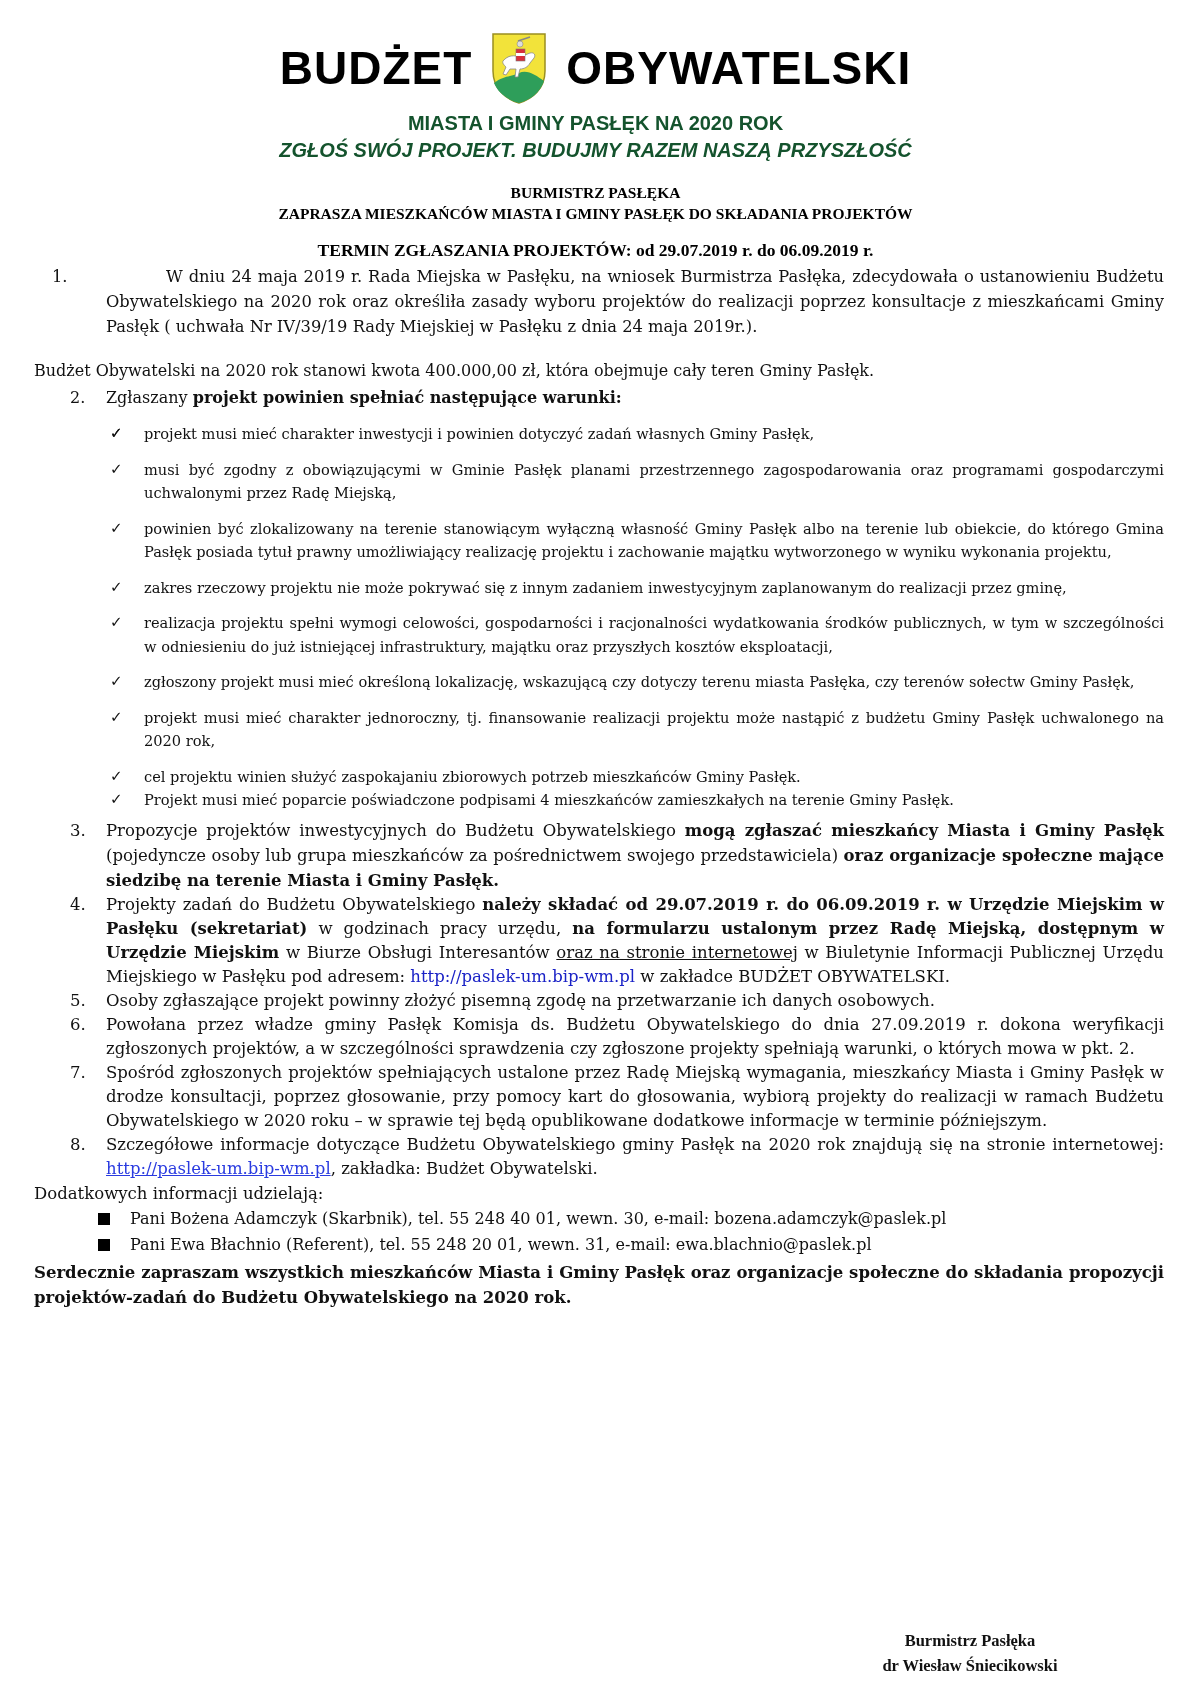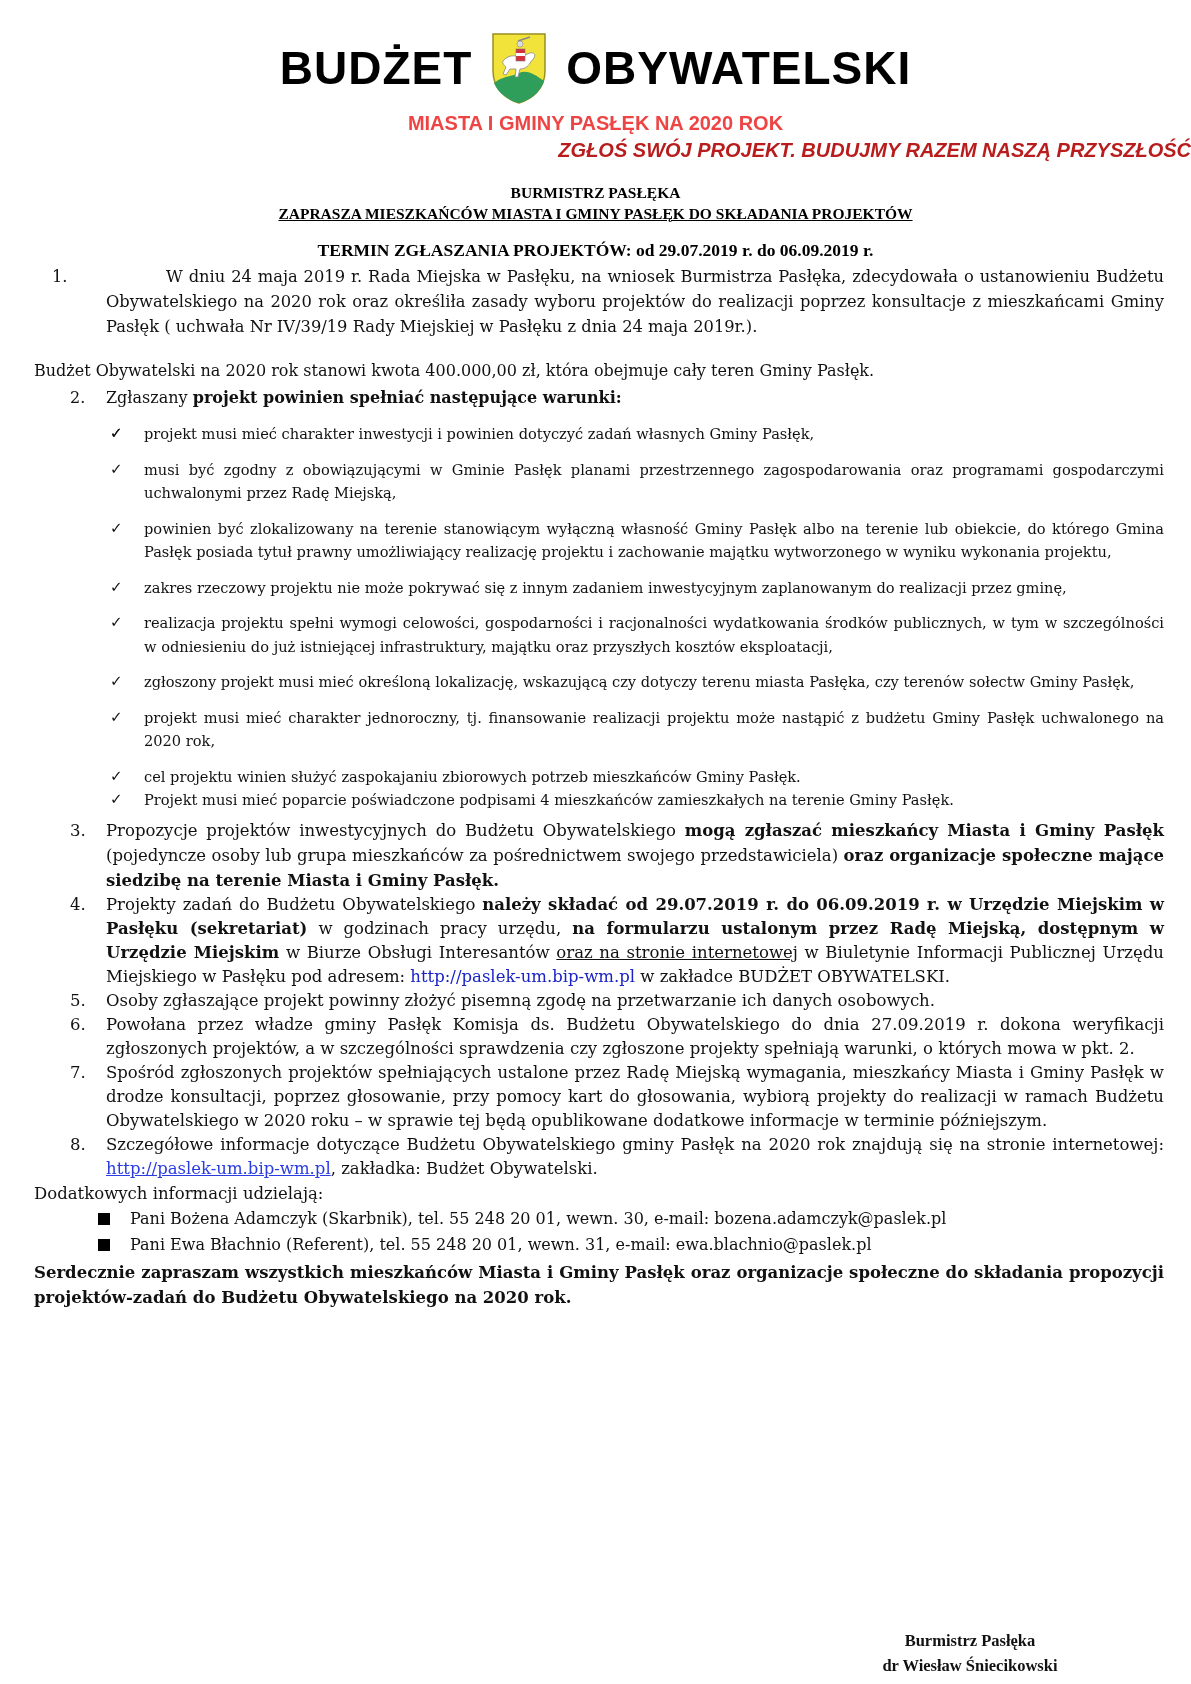--- a/index.html
+++ b/index.html
@@ -18,33 +18,33 @@
   .mast-word {
     font-family: "Liberation Sans", "DejaVu Sans", sans-serif;
     font-weight: 900; font-size: 46px; letter-spacing: 1px; color: #000;
     transform: scaleY(1.02);
   }
   .crest { width: 58px; height: 74px; display: block; }
 
   .subtitle {
     position: absolute; top: 100px; left: 0; width: 1191px; text-align: center;
     font-family: "Liberation Sans", "DejaVu Sans", sans-serif; font-weight: 700;
-    font-size: 20px; color: #ef4444;
+    font-size: 20px; color: #14532d;
   }
   .slogan {
-    position: absolute; top: 127px; left: 0; width: 1191px; text-align: right;
+    position: absolute; top: 127px; left: 0; width: 1191px; text-align: center;
     font-family: "Liberation Sans", "DejaVu Sans", sans-serif; font-weight: 700; font-style: italic;
-    font-size: 20px; color: #b91c1c;
+    font-size: 20px; color: #14532d;
   }
   .invite1, .invite2, .deadline {
     position: absolute; left: 0; width: 1191px; text-align: center;
     font-family: "Liberation Serif", serif; font-weight: 700; color: #000;
   }
   .invite1 { top: 172px; font-size: 15.5px; }
-  .invite2 { top: 193px; font-size: 15.5px; text-decoration: underline; }
+  .invite2 { top: 193px; font-size: 15.5px; }
   .deadline { top: 228px; font-size: 17.5px; }
 
   
   .body {
     position: absolute; left: 34px; top: 250px; width: 1130px;
     font-family: "DejaVu Serif", serif; font-size: 15.4px; line-height: 24.5px;
   }
   .para { position: relative; text-align: justify; }
   .num { position: absolute; left: 0; top: 0; }
   .p1 { padding-left: 72px; }
@@ -150,21 +150,21 @@
       <span>Spośród  zgłoszonych projektów spełniających ustalone przez Radę Miejską wymagania, mieszkańcy Miasta i Gminy Pasłęk w drodze konsultacji,  poprzez głosowanie, przy pomocy kart do głosowania, wybiorą projekty do realizacji w ramach Budżetu Obywatelskiego w 2020 roku – w sprawie tej będą opublikowane dodatkowe informacje w terminie późniejszym.</span>
     </div>
 
     <div class="para numbered" style="font-size:16.5px; line-height:24px;">
       <span class="num">8.</span>
       <span>Szczegółowe informacje dotyczące Budżetu Obywatelskiego gminy Pasłęk na 2020 rok znajdują się na stronie internetowej: </span><a class="link-u">http://paslek-um.bip-wm.pl</a><span>, zakładka: Budżet Obywatelski.</span>
     </div>
 
     <div class="para" style="font-size:16.5px; line-height:25px;">Dodatkowych informacji udzielają:</div>
     <ul class="contacts" style="font-size:16px; line-height:26px;">
-      <li><span class="sq"></span><span>Pani Bożena Adamczyk (Skarbnik), tel. 55 248 20 01, wewn. 30, e-mail: bozena.adamczyk@paslek.pl</span></li>
+      <li><span class="sq"></span><span>Pani Bożena Adamczyk (Skarbnik), tel. 55 248 40 01, wewn. 30, e-mail: bozena.adamczyk@paslek.pl</span></li>
       <li><span class="sq"></span><span>Pani Ewa Błachnio (Referent), tel. 55 248 20 01, wewn. 31, e-mail: ewa.blachnio@paslek.pl</span></li>
     </ul>
 
     <div class="para closing" style="font-size:16.5px; line-height:25px; margin-top:2px;">Serdecznie zapraszam wszystkich mieszkańców Miasta i Gminy Pasłęk oraz organizacje społeczne do składania propozycji projektów-zadań  do Budżetu Obywatelskiego na 2020 rok.</div>
   </div>
 
   <div class="signature">
     <div>Burmistrz Pasłęka</div>
     <div>dr Wiesław Śniecikowski</div>
   </div>

